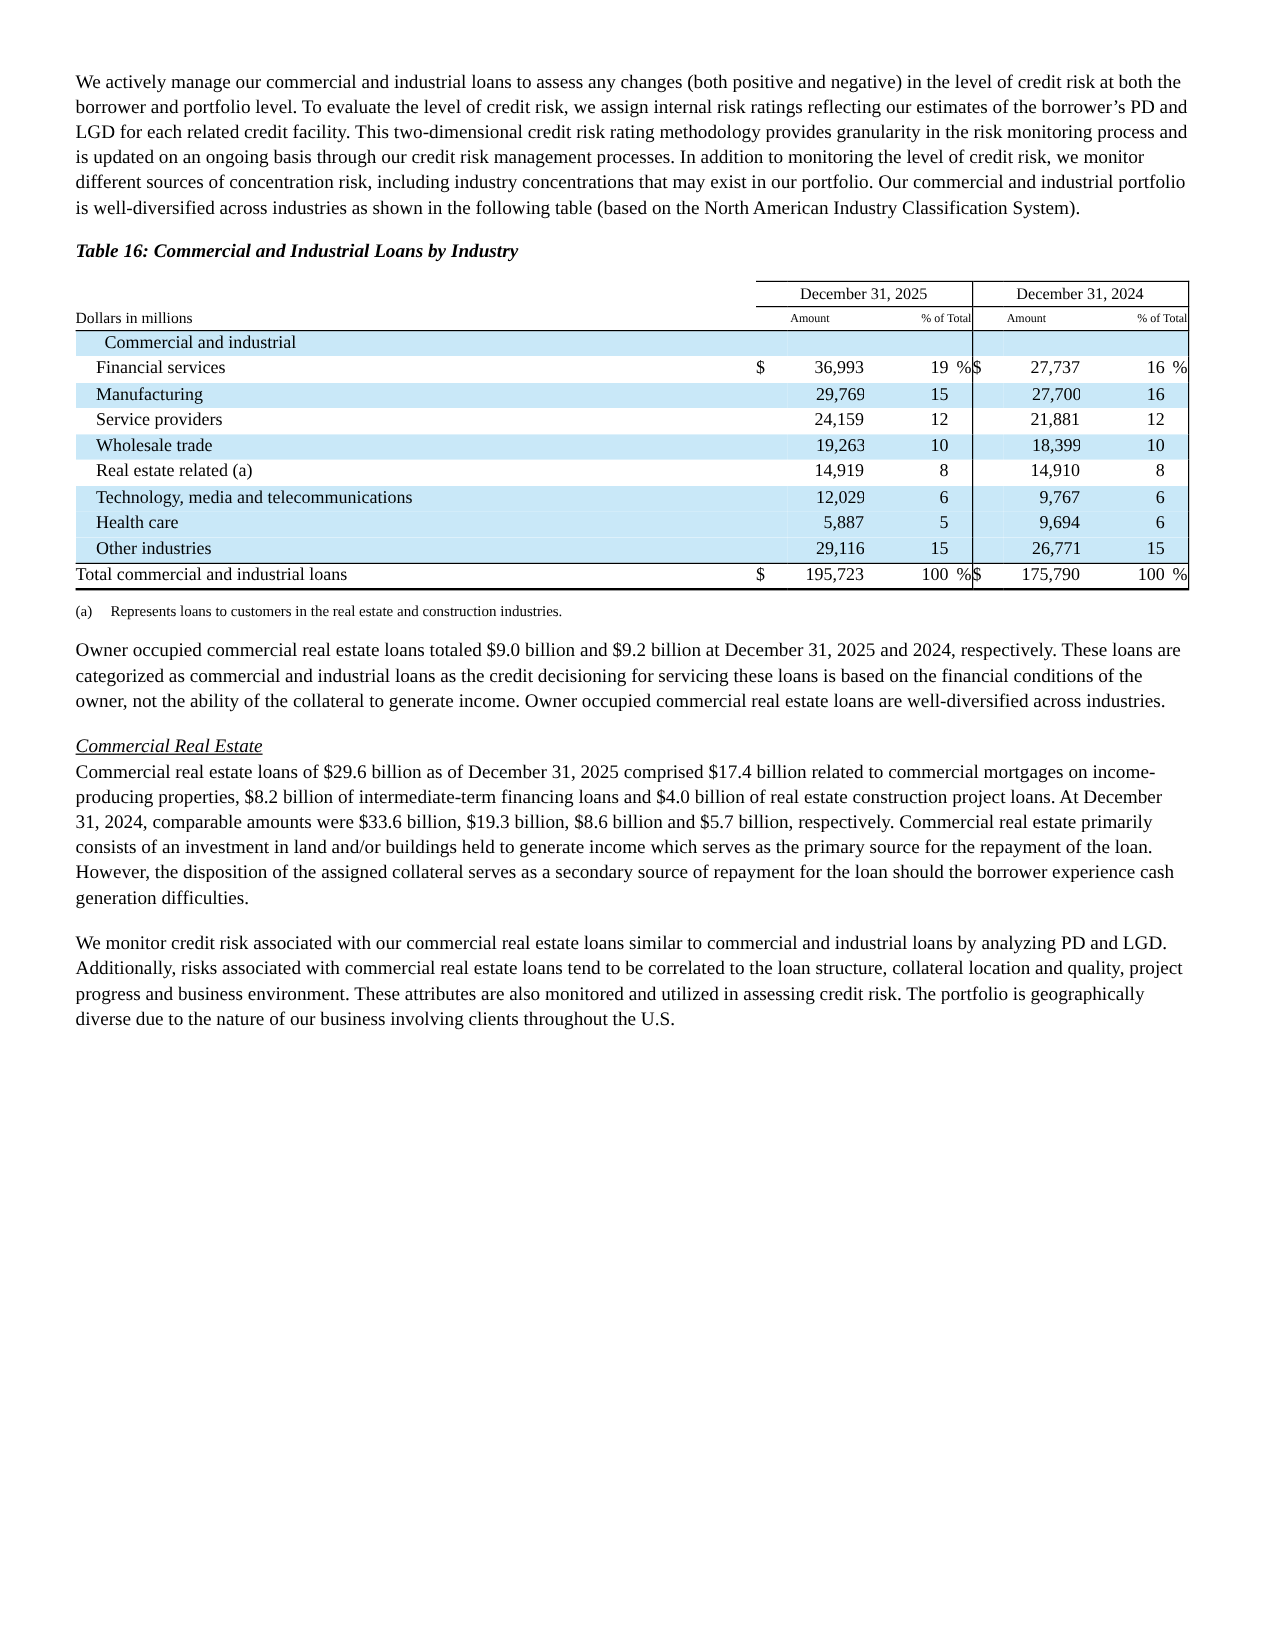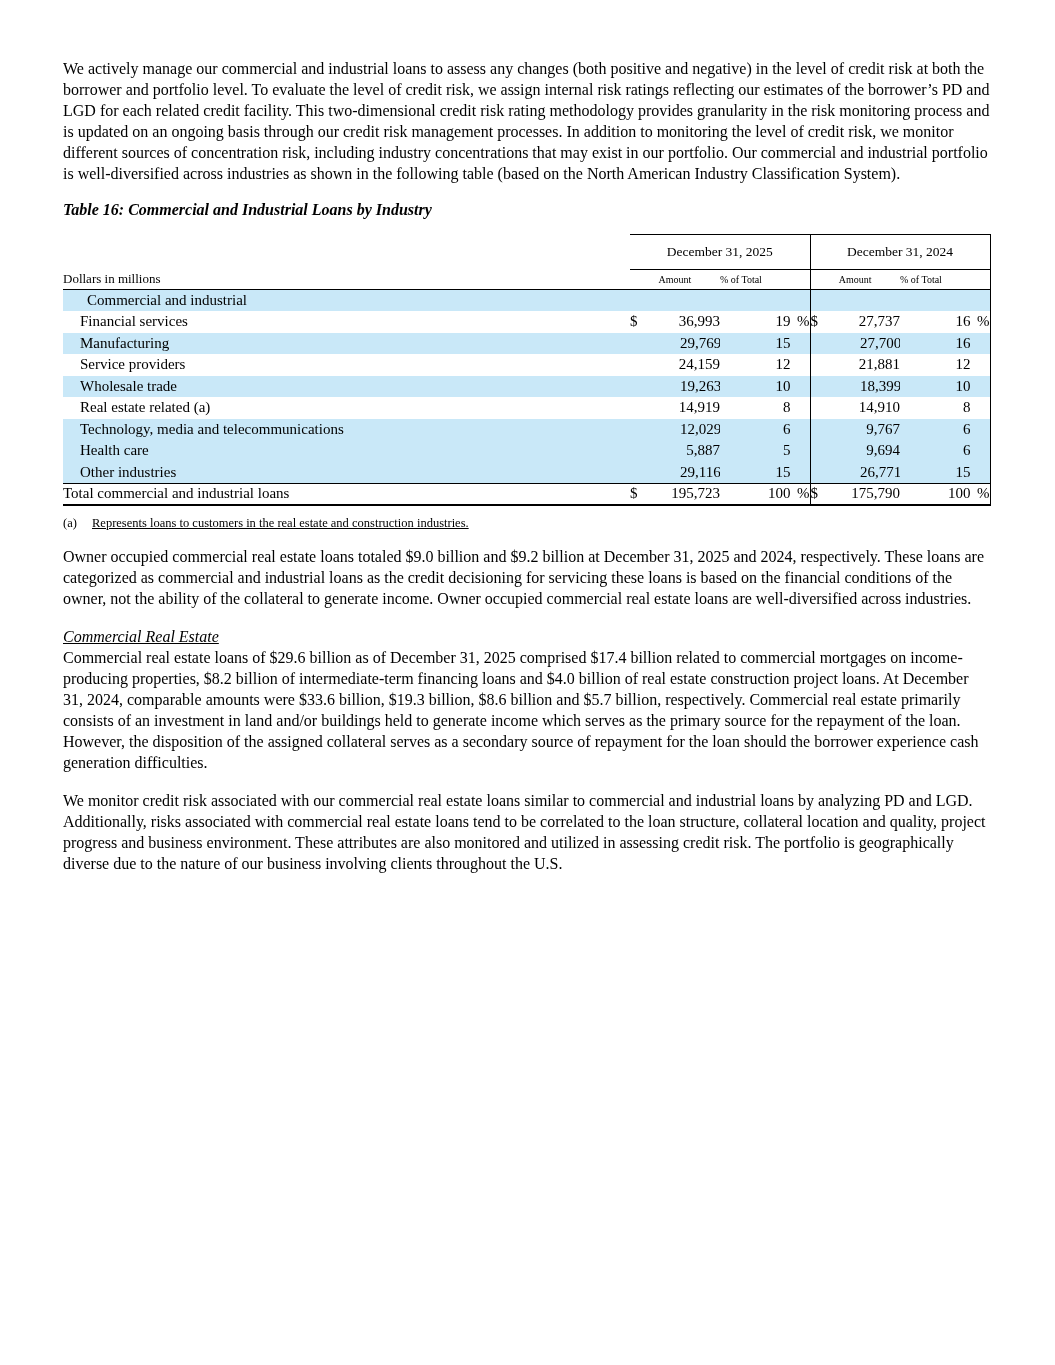--- a/index.html
+++ b/index.html
@@ -37,31 +37,31 @@
     vertical-align: middle;
     overflow: hidden;
     white-space: nowrap;
   }
   
   col.c-label { width: 567px; }
   col.c-d { width: 26px; }
   col.c-a { width: 64px; }
   col.c-p { width: 90px; }
 
-  tr.grp-row td { height: 35px; margin-top: 12px; }
+  tr.grp-row td { height: 21px; margin-top: 12px; }
   td.grp {
     text-align: center;
     font-size: 13.5px;
     border-top: 1px solid #000;
     border-bottom: 1px solid #000;
   }
   tr.sub-row td { height: 20px; border-bottom: 1px solid #000; }
   td.sub { font-size: 10px; }
   td.sub.amt { text-align: center; }
-  td.sub.pct { text-align: left; margin-top: 28px; }
+  td.sub.pct { text-align: right; margin-top: 28px; }
   td.dollars-hdr { font-size: 13px; padding-left: 3px; }
 
   td.c-lab { padding-left: 3px; }
   td.c-lab.ind { padding-left: 17px; }
   td.c-dd { text-align: left; padding-left: 7px; }
   td.c-aa { text-align: right; padding-right: 3px; }
   td.c-pp { text-align: right; padding-right: 9px; }
   .punit { display: inline-block; width: 19px; text-align: right; }
 
   td.vdiv { border-left: 1px solid #000; }
@@ -72,21 +72,20 @@
 
   tr.total td {
     border-top: 1px solid #000;
     border-bottom: 2.5px solid #000;
   }
 
   .footnote {
     margin-top: 9px;
     font-size: 12.5px;
     line-height: 16px;
-    text-decoration: underline;
   }
   .footnote .marker { display: inline-block; width: 29px; }
 
   .p2 { margin-top: 15px; }
   .section-heading {
     margin-top: 17px;
     font-size: 16px;
     font-style: italic;
     text-decoration: underline;
     line-height: 21px;

